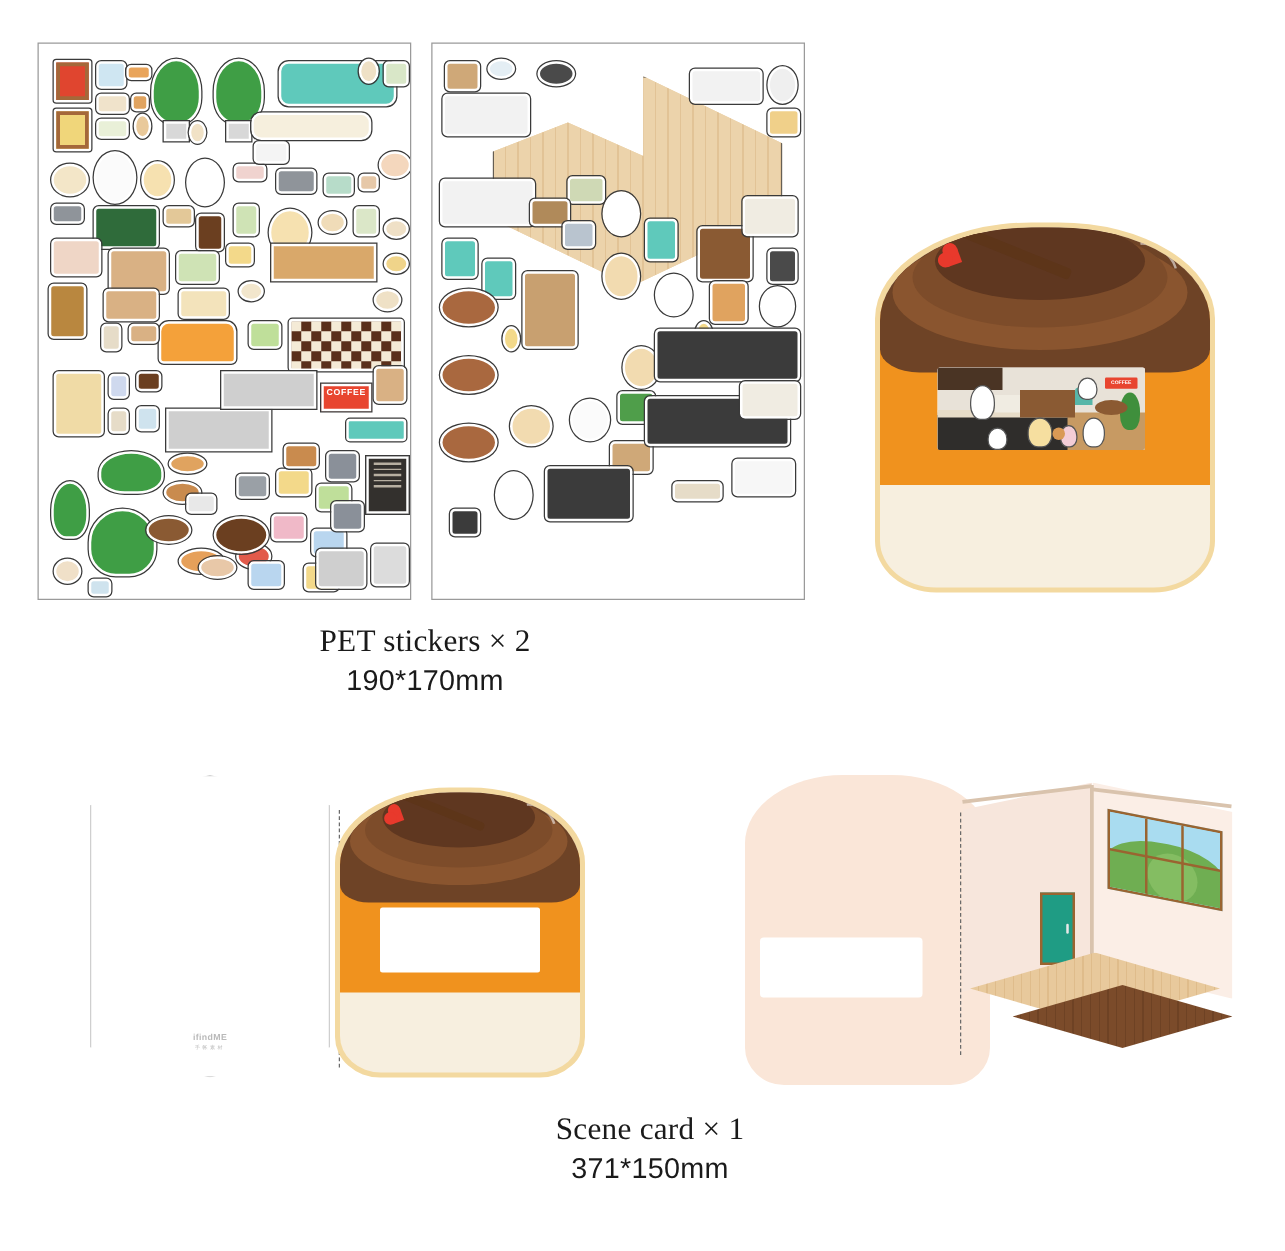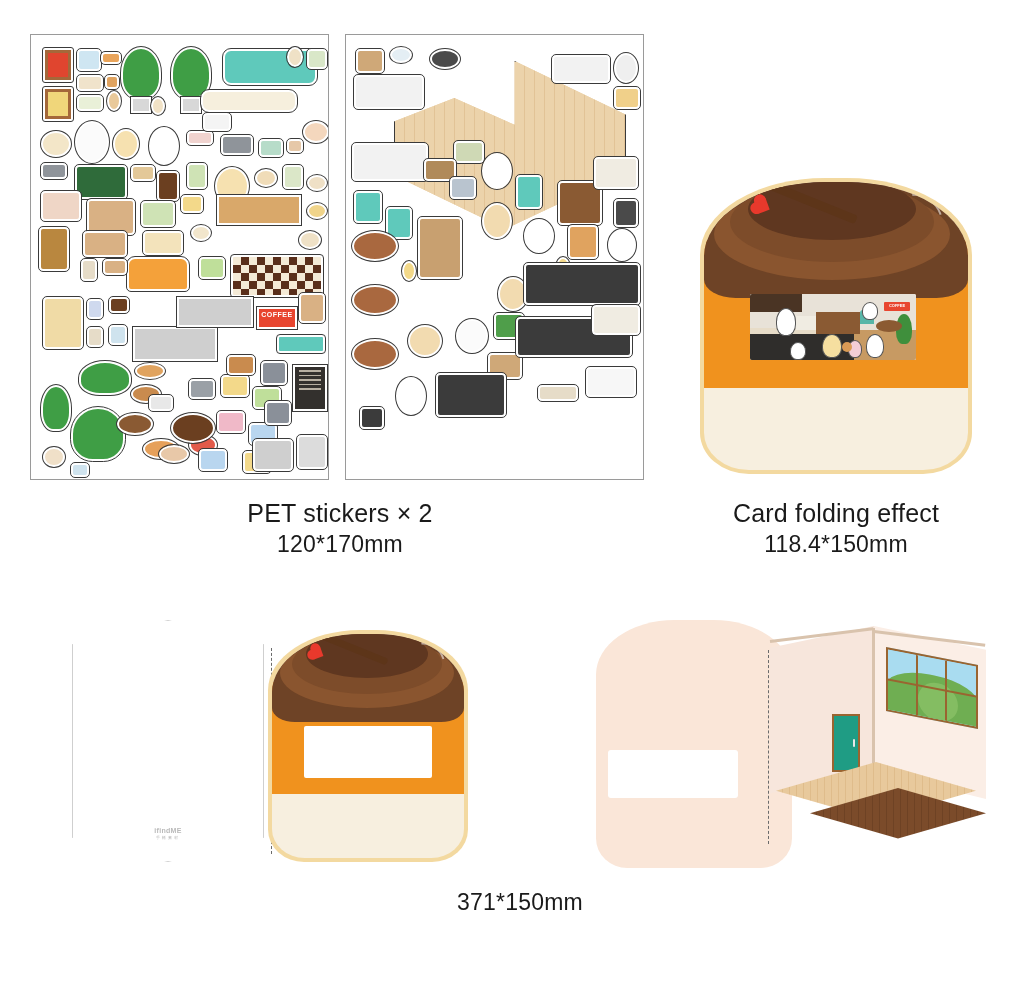--- a/index.html
+++ b/index.html
@@ -14,21 +14,21 @@
   }
   .page{position:relative;width:1028px;height:1001px;}
 
   
   .caption{
     text-align:center;
     line-height:1.26;
     color:#1a1a1a;
     font-weight:400;
   }
-  .caption .c-title{font-size:25px;letter-spacing:.2px;}
+  .caption .c-title{font-size:25px;letter-spacing:.2px;font-family:Liberation Serif, serif;}
   .caption .c-size{font-size:23px;letter-spacing:.2px;}
 
   
   .sheet{
     position:absolute;
     background:#fff;
     border:1.5px solid #9a9a9a;
     box-sizing:border-box;
     overflow:hidden;
   }
@@ -395,21 +395,21 @@
     <div class="st soft" style="left:246px;top:270px;width:48px;height:30px;background:#f0ece2"></div>
     <div class="st soft" style="left:90px;top:338px;width:70px;height:44px;background:#3b3b3b"></div>
     <div class="st soft" style="left:240px;top:332px;width:50px;height:30px;background:#f7f7f7"></div>
     <div class="st soft" style="left:192px;top:350px;width:40px;height:16px;background:#e6dcc8"></div>
     <div class="st round" style="left:50px;top:342px;width:30px;height:38px;background:#ffffff"></div>
     <div class="st soft" style="left:14px;top:372px;width:24px;height:22px;background:#3b3b3b"></div>
   </div>
 
   <div class="caption" style="position:absolute;left:120px;top:498px;width:440px;">
     <div class="c-title">PET stickers × 2</div>
-    <div class="c-size">120*170mm</div>
+    <div class="c-size">190*170mm</div>
   </div>
 
   <div class="cupcard" id="cup-folded" style="left:700px;top:178px;width:272px;height:296px;">
     <div class="cup">
       <div class="outline"></div>
       <div class="body">
         <div class="band-orange" style="top:58px;height:148px;"></div>
         <div class="lid" style="height:116px;"></div>
         <div class="lid-r3" style="left:10px;top:6px;width:236px;height:92px;"></div>
         <div class="lid-r2" style="left:26px;top:0px;width:204px;height:80px;"></div>
@@ -438,24 +438,20 @@
             <div class="chr" style="left:116px;top:40px;width:16px;height:22px;"></div>
             <div class="chr p" style="left:98px;top:46px;width:12px;height:16px;"></div>
             <div class="cupx" style="left:92px;top:48px;width:10px;height:10px;border-radius:50%;background:#d99a55"></div>
             <div class="chr" style="left:40px;top:48px;width:14px;height:16px;"></div>
           </div>
         </div>
       </div>
     </div>
   </div>
 
-  <div class="caption" style="position:absolute;left:656px;top:498px;width:360px;">
-    <div class="c-title">Card folding effect</div>
-    <div class="c-size">118.4*150mm</div>
-  </div>
 
   <div class="hexflap" style="left:72px;top:620px;width:190px;height:240px;"></div>
   <div class="brandmark" style="left:138px;top:826px;width:60px;">
     <span>ifindME</span>
     <small>手帐素材</small>
   </div>
   <div class="foldline" style="left:271px;top:648px;height:206px;"></div>
 
   <div class="cupcard" id="cup-flat" style="left:268px;top:630px;width:200px;height:232px;">
     <div class="cup">
@@ -496,16 +492,17 @@
       <div class="mullion-v" style="left:32%;top:0;width:2px;height:100%;"></div>
       <div class="mullion-v" style="left:65%;top:0;width:2px;height:100%;"></div>
       <div class="mullion-h" style="left:0;top:49%;width:100%;height:2px;"></div>
     </div>
 
     <div class="floor-a" style="left:6px;top:140px;width:200px;height:96px;"></div>
     <div class="floor-b" style="left:40px;top:166px;width:176px;height:84px;"></div>
   </div>
 
   <div class="caption" style="position:absolute;left:320px;top:888px;width:400px;">
+    <div class="c-title">Scene card × 1</div>
     <div class="c-size">371*150mm</div>
   </div>
 
 </div>
 
 </body></html>

